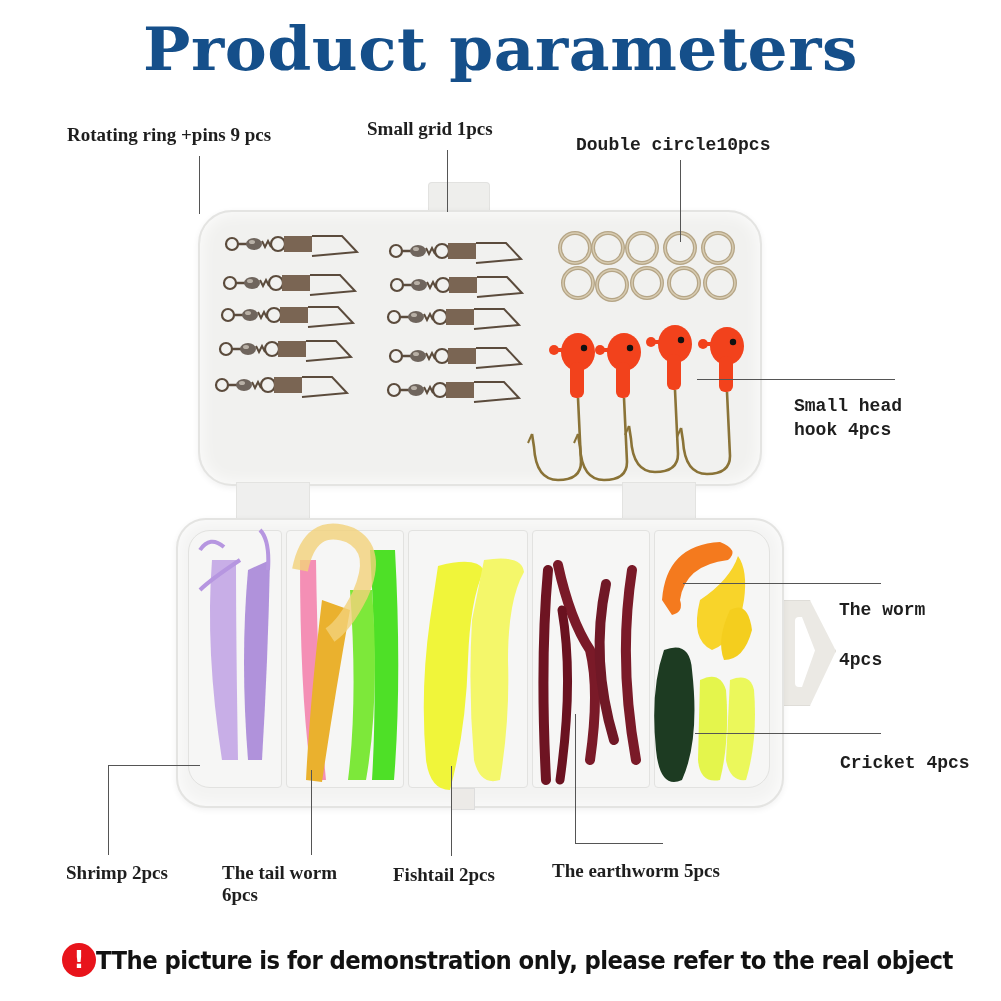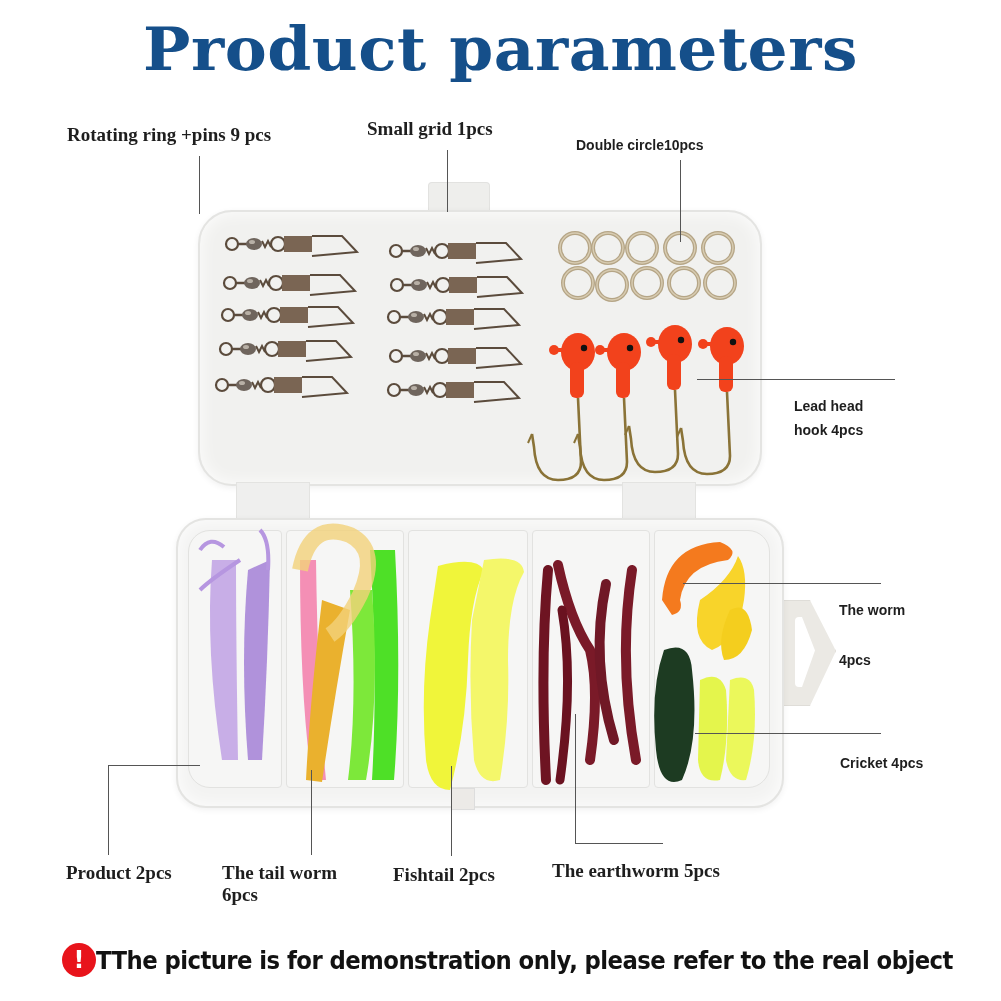--- a/index.html
+++ b/index.html
@@ -1,19 +1,19 @@
 <!DOCTYPE html>
 <html><head>
 <meta charset="utf-8">
 <style>
   html,body{margin:0;padding:0;background:#fff;}
   body{width:1001px;height:1001px;position:relative;overflow:hidden;font-family:"DejaVu Serif",serif;}
   .abs{position:absolute;}
   .title{left:0;top:14px;width:1001px;text-align:center;color:#154f8a;font-family:"DejaVu Serif",serif;font-weight:bold;font-size:60px;letter-spacing:0.5px;transform:scaleX(1.05);}
-  .lbl{position:absolute;font-family:Liberation Sans, sans-serif;font-weight:bold;color:#1e1e1e;font-size:14px;line-height:22px;white-space:nowrap;}
+  .lbl{position:absolute;font-family:Liberation Mono, monospace;font-weight:bold;color:#1e1e1e;font-size:18px;line-height:22px;white-space:nowrap;}
   .lbl.cond{font-family:"Liberation Serif",serif;font-size:19px;}
   .line{position:absolute;background:#555;}
   .v{width:1.4px;}
   .h{height:1.4px;}
   .box{position:absolute;background:#f1f1ef;border:2px solid #e4e4e2;box-shadow:inset 0 0 18px rgba(255,255,255,0.9), 0 2px 6px rgba(0,0,0,0.06);}
   .lid{left:198px;top:210px;width:560px;height:272px;border-radius:34px;}
   .lidtab{left:428px;top:182px;width:60px;height:32px;background:#eeeeec;border:1px solid #e2e2e0;border-bottom:none;border-radius:4px 4px 0 0;}
   .tray{left:176px;top:518px;width:604px;height:286px;border-radius:30px;background:#f3f3f2;}
   .hinge{position:absolute;background:#efefee;border:1px solid #e3e3e1;}
   .compart{position:absolute;top:530px;height:256px;border:1.5px solid #e2e2e0;border-radius:4px;background:#f6f6f5;}
@@ -133,33 +133,33 @@
 <div class="lbl cond" style="left:67px;top:124px;">Rotating ring +pins 9 pcs</div>
 <div class="line v" style="left:199px;top:156px;height:58px;"></div>
 
 <div class="lbl cond" style="left:367px;top:118px;">Small grid 1pcs</div>
 <div class="line v" style="left:447px;top:150px;height:62px;"></div>
 
 <div class="lbl" style="left:576px;top:134px;">Double circle10pcs</div>
 <div class="line v" style="left:680px;top:160px;height:82px;"></div>
 
 <div class="line h" style="left:697px;top:379px;width:198px;"></div>
-<div class="lbl" style="left:794px;top:395px;">Lead head</div>
+<div class="lbl" style="left:794px;top:395px;">Small head</div>
 <div class="lbl" style="left:794px;top:419px;">hook 4pcs</div>
 
 <div class="line h" style="left:683px;top:583px;width:198px;"></div>
 <div class="lbl" style="left:839px;top:599px;">The worm</div>
 <div class="lbl" style="left:839px;top:649px;">4pcs</div>
 
 <div class="line h" style="left:695px;top:733px;width:186px;"></div>
 <div class="lbl" style="left:794px;top:752px;margin-left:46px;">Cricket 4pcs</div>
 
 <div class="line h" style="left:108px;top:765px;width:92px;"></div>
 <div class="line v" style="left:108px;top:765px;height:90px;"></div>
-<div class="lbl cond" style="left:66px;top:862px;">Product 2pcs</div>
+<div class="lbl cond" style="left:66px;top:862px;">Shrimp 2pcs</div>
 
 <div class="line v" style="left:311px;top:770px;height:85px;"></div>
 <div class="lbl cond" style="left:222px;top:862px;">The tail worm</div>
 <div class="lbl cond" style="left:222px;top:884px;">6pcs</div>
 
 <div class="line v" style="left:451px;top:766px;height:90px;"></div>
 <div class="lbl cond" style="left:393px;top:864px;">Fishtail 2pcs</div>
 
 <div class="line v" style="left:575px;top:714px;height:130px;"></div>
 <div class="line h" style="left:575px;top:843px;width:88px;"></div>

